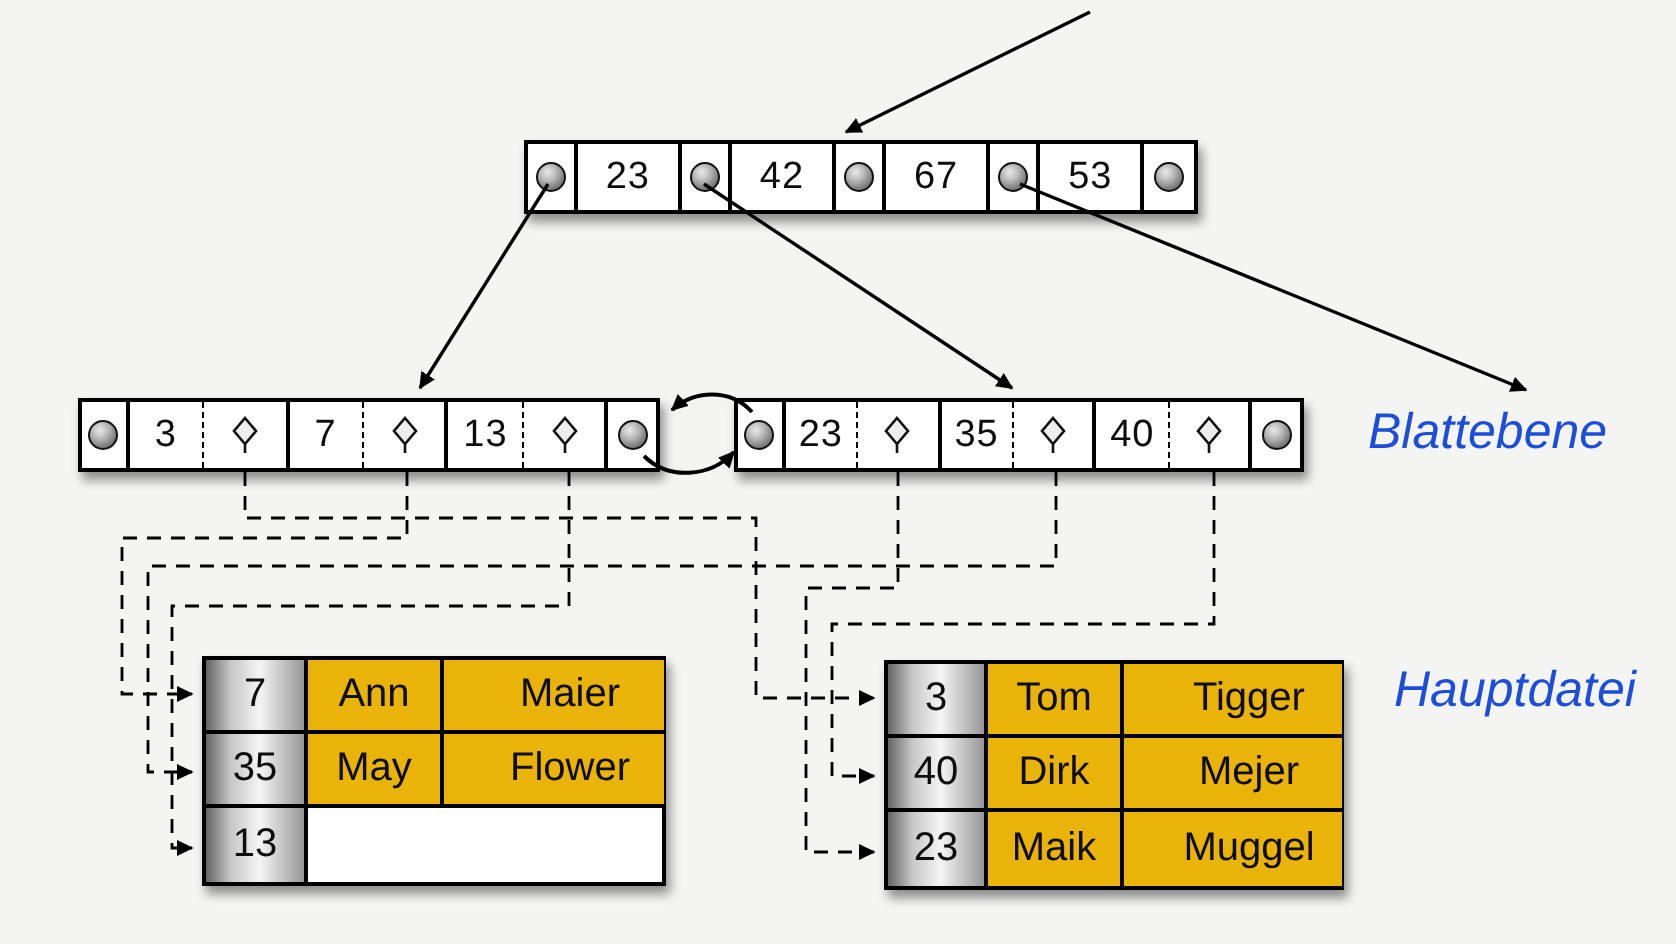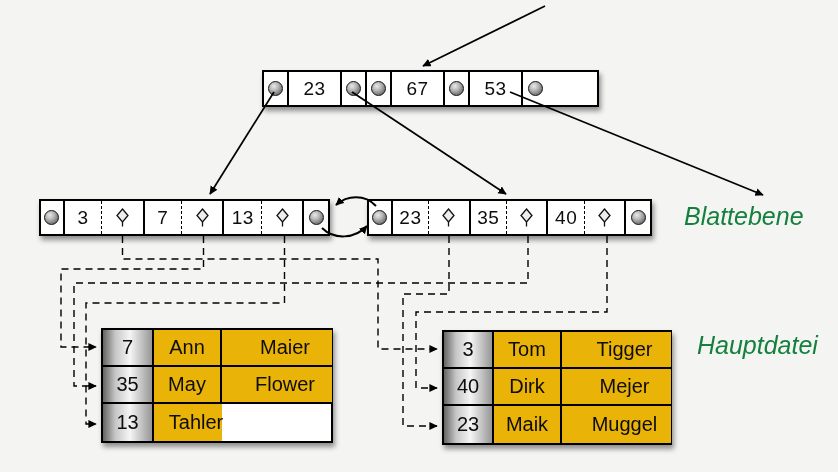--- a/index.html
+++ b/index.html
@@ -39,40 +39,43 @@
     border-right:2px solid #000; border-bottom:2px solid #000;
     font-size:20px; background:#eab308;
   }
   .tcell.lastcol { border-right:none;padding-left:16px; }
   .tcell.lastrow { border-bottom:none; }
   .tcell.keycol {
     background:linear-gradient(90deg,#646464 0%,#c6c6c6 25%,#f5f5f5 55%,#969696 100%);
   }
   
   .side-label {
-    position:absolute; font-style:italic; font-weight:500; font-size:25px; color:#15803d;
+    position:absolute; font-style:italic; font-weight:500; font-size:25px; color:#1d4ed8;
     white-space:nowrap;
   }
   
   svg.overlay { position:absolute; left:0; top:0; pointer-events:none; }
 </style>
 </head>
 <body>
 
 <div class="canvas">
 
   <div class="node" id="root" style="left:262px; top:70px; width:337px; height:37px;">
     <div class="cell" style="width:25px">
         <span class="ptr-circle"></span>
       </div>
     <div class="cell" style="width:53px">
         <span>23</span>
       </div>
     <div class="cell" style="width:25px">
         <span class="ptr-circle"></span>
+      </div>
+    <div class="cell" style="width:53px">
+        <span>42</span>
       </div>
     <div class="cell" style="width:25px">
         <span class="ptr-circle"></span>
       </div>
     <div class="cell" style="width:53px">
         <span>67</span>
       </div>
     <div class="cell" style="width:25px">
         <span class="ptr-circle"></span>
       </div>
@@ -157,21 +160,20 @@
   </div>
 
   <div class="mtable" id="table-left" style="left:101px; top:328px; width:232px; height:115px; grid-template-columns:51px 68px 110px; grid-template-rows:repeat(3,1fr);">
     <div class="tcell keycol">7</div>
     <div class="tcell">Ann</div>
     <div class="tcell lastcol">Maier</div>
     <div class="tcell keycol">35</div>
     <div class="tcell">May</div>
     <div class="tcell lastcol">Flower</div>
     <div class="tcell keycol lastrow">13</div>
-    <div class="tcell lastcol lastrow">Tahler</div>
   </div>
 
   <div class="mtable" id="table-right" style="left:442px; top:330px; width:230px; height:115px; grid-template-columns:50px 68px 109px; grid-template-rows:repeat(3,1fr);">
     <div class="tcell keycol">3</div>
     <div class="tcell">Tom</div>
     <div class="tcell lastcol">Tigger</div>
     <div class="tcell keycol">40</div>
     <div class="tcell">Dirk</div>
     <div class="tcell lastcol">Mejer</div>
     <div class="tcell keycol lastrow">23</div>

